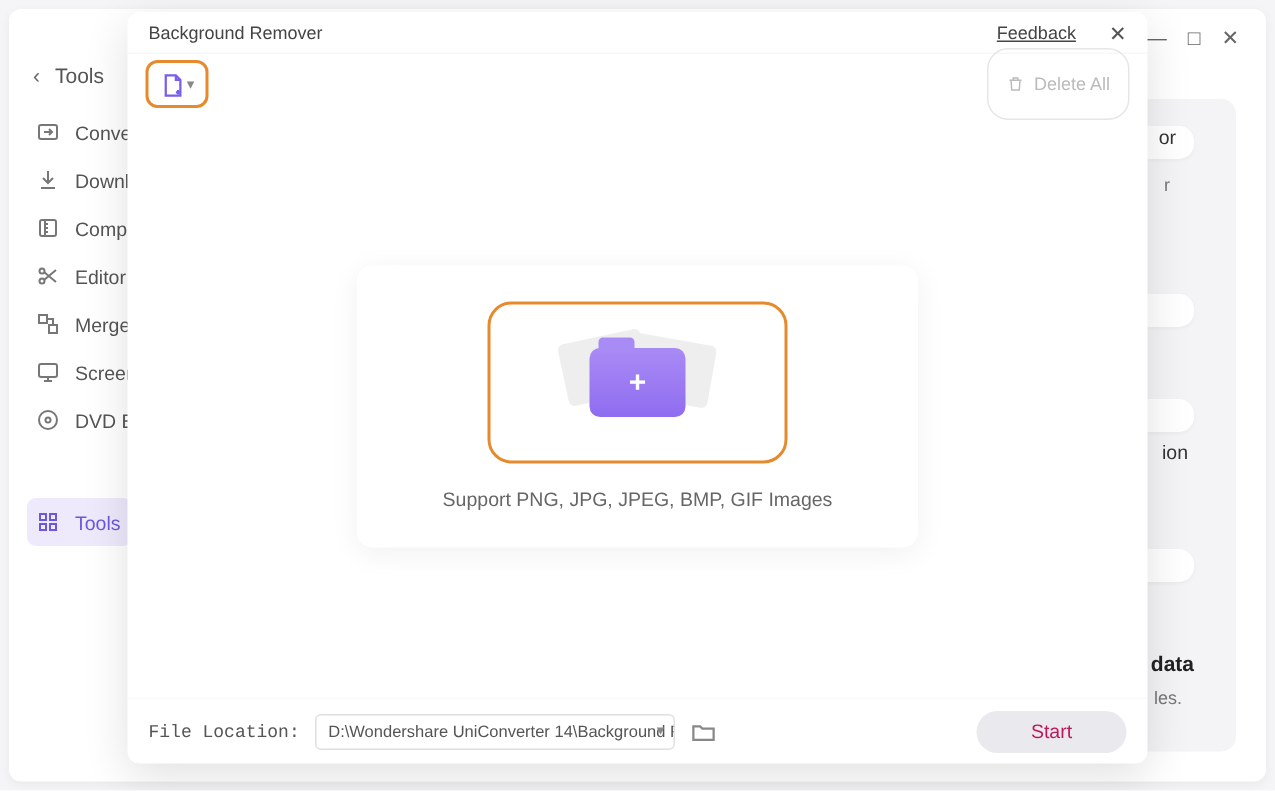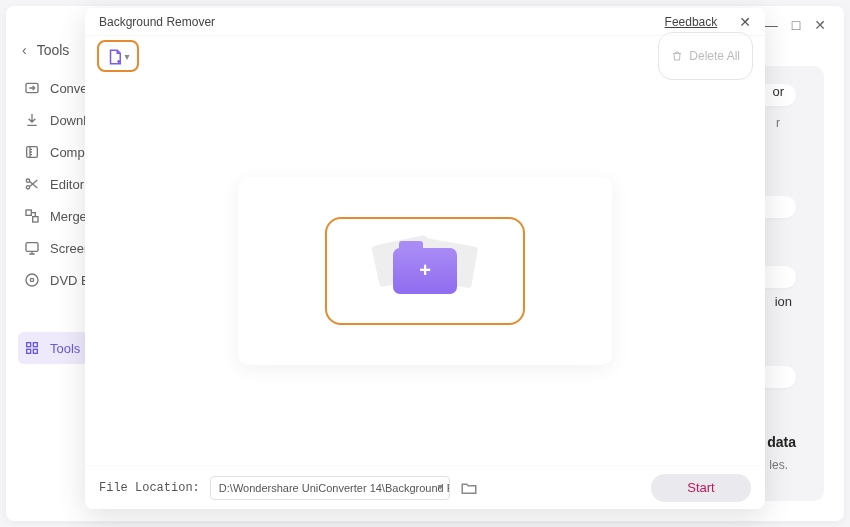--- a/index.html
+++ b/index.html
@@ -191,20 +191,21 @@
 
   <div class="drop-area">
     <div class="card">
       <div class="drop-target">
         <div class="ghost g1"></div>
         <div class="ghost g2"></div>
         <div class="folder">
             <span class="plus">+</span>
           </div>
       </div>
+      <div class="support">Support PNG, JPG, JPEG, BMP, GIF Images</div>
     </div>
   </div>
 
   <div class="modal-footer">
     <span class="fl-label">File Location:</span>
     <div class="fl-select">
       <span>D:\Wondershare UniConverter 14\Background Remove</span>
       <span class="dd">▾</span>
     </div>
     <span class="open-folder">

